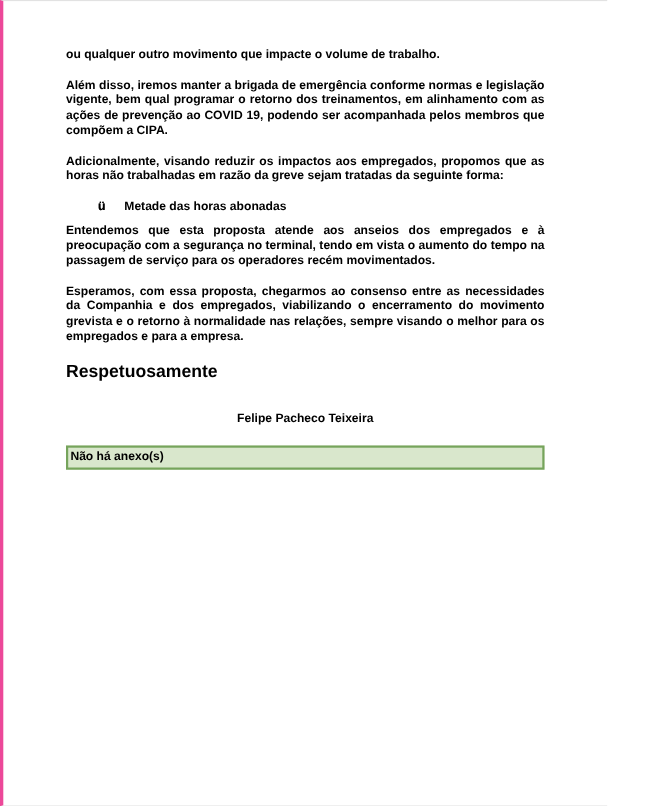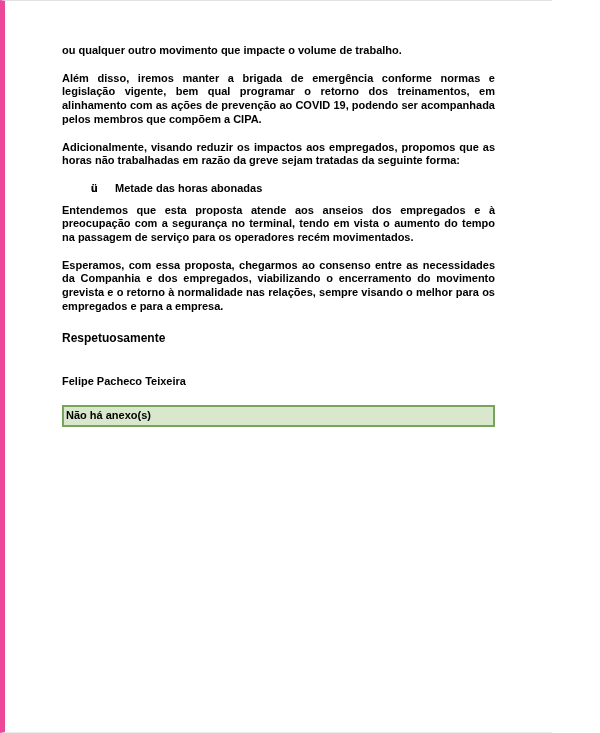--- a/index.html
+++ b/index.html
@@ -8,21 +8,21 @@
     background: #ffffff;
   }
   .page {
     position: relative;
     width: 552px;
     height: 733px;
     box-sizing: border-box;
     background: #ffffff;
     border-top: 1px solid #e2e2e2;
     border-bottom: 1px solid #ececec;
-    border-left: 5px solid #ec4899;
+    border-left: 3px solid #ec4899;
     overflow: hidden;
     font-family: "Liberation Sans", "DejaVu Sans", sans-serif;
     font-weight: bold;
     color: #000000;
   }
   .content {
     box-sizing: border-box;
     padding: 43px 57px 0 57px;
   }
   .para {
@@ -49,28 +49,29 @@
     margin-bottom: 0;
   }
   .bullet-marker {
     position: absolute;
     left: 0;
     top: 0;
     width: 24px;
     text-align: left;
   }
   .closing {
-    font-size: 12px;
+    font-size: 16px;
     line-height: 13.7px;
     margin: 18px 0 0 0;
   }
   .signature {
     margin: 30px 0 16px 0;
     font-size: 11px;
     line-height: 13.7px;
+    text-align: center;
   }
   .attachments-bar {
     box-sizing: border-box;
     margin-top: 13px;
     width: 100%;
     border: 2px solid #76a45c;
     background: #d9e7cc;
     font-size: 11px;
     line-height: 15px;
     padding: 1px 14px 2px 2px;

